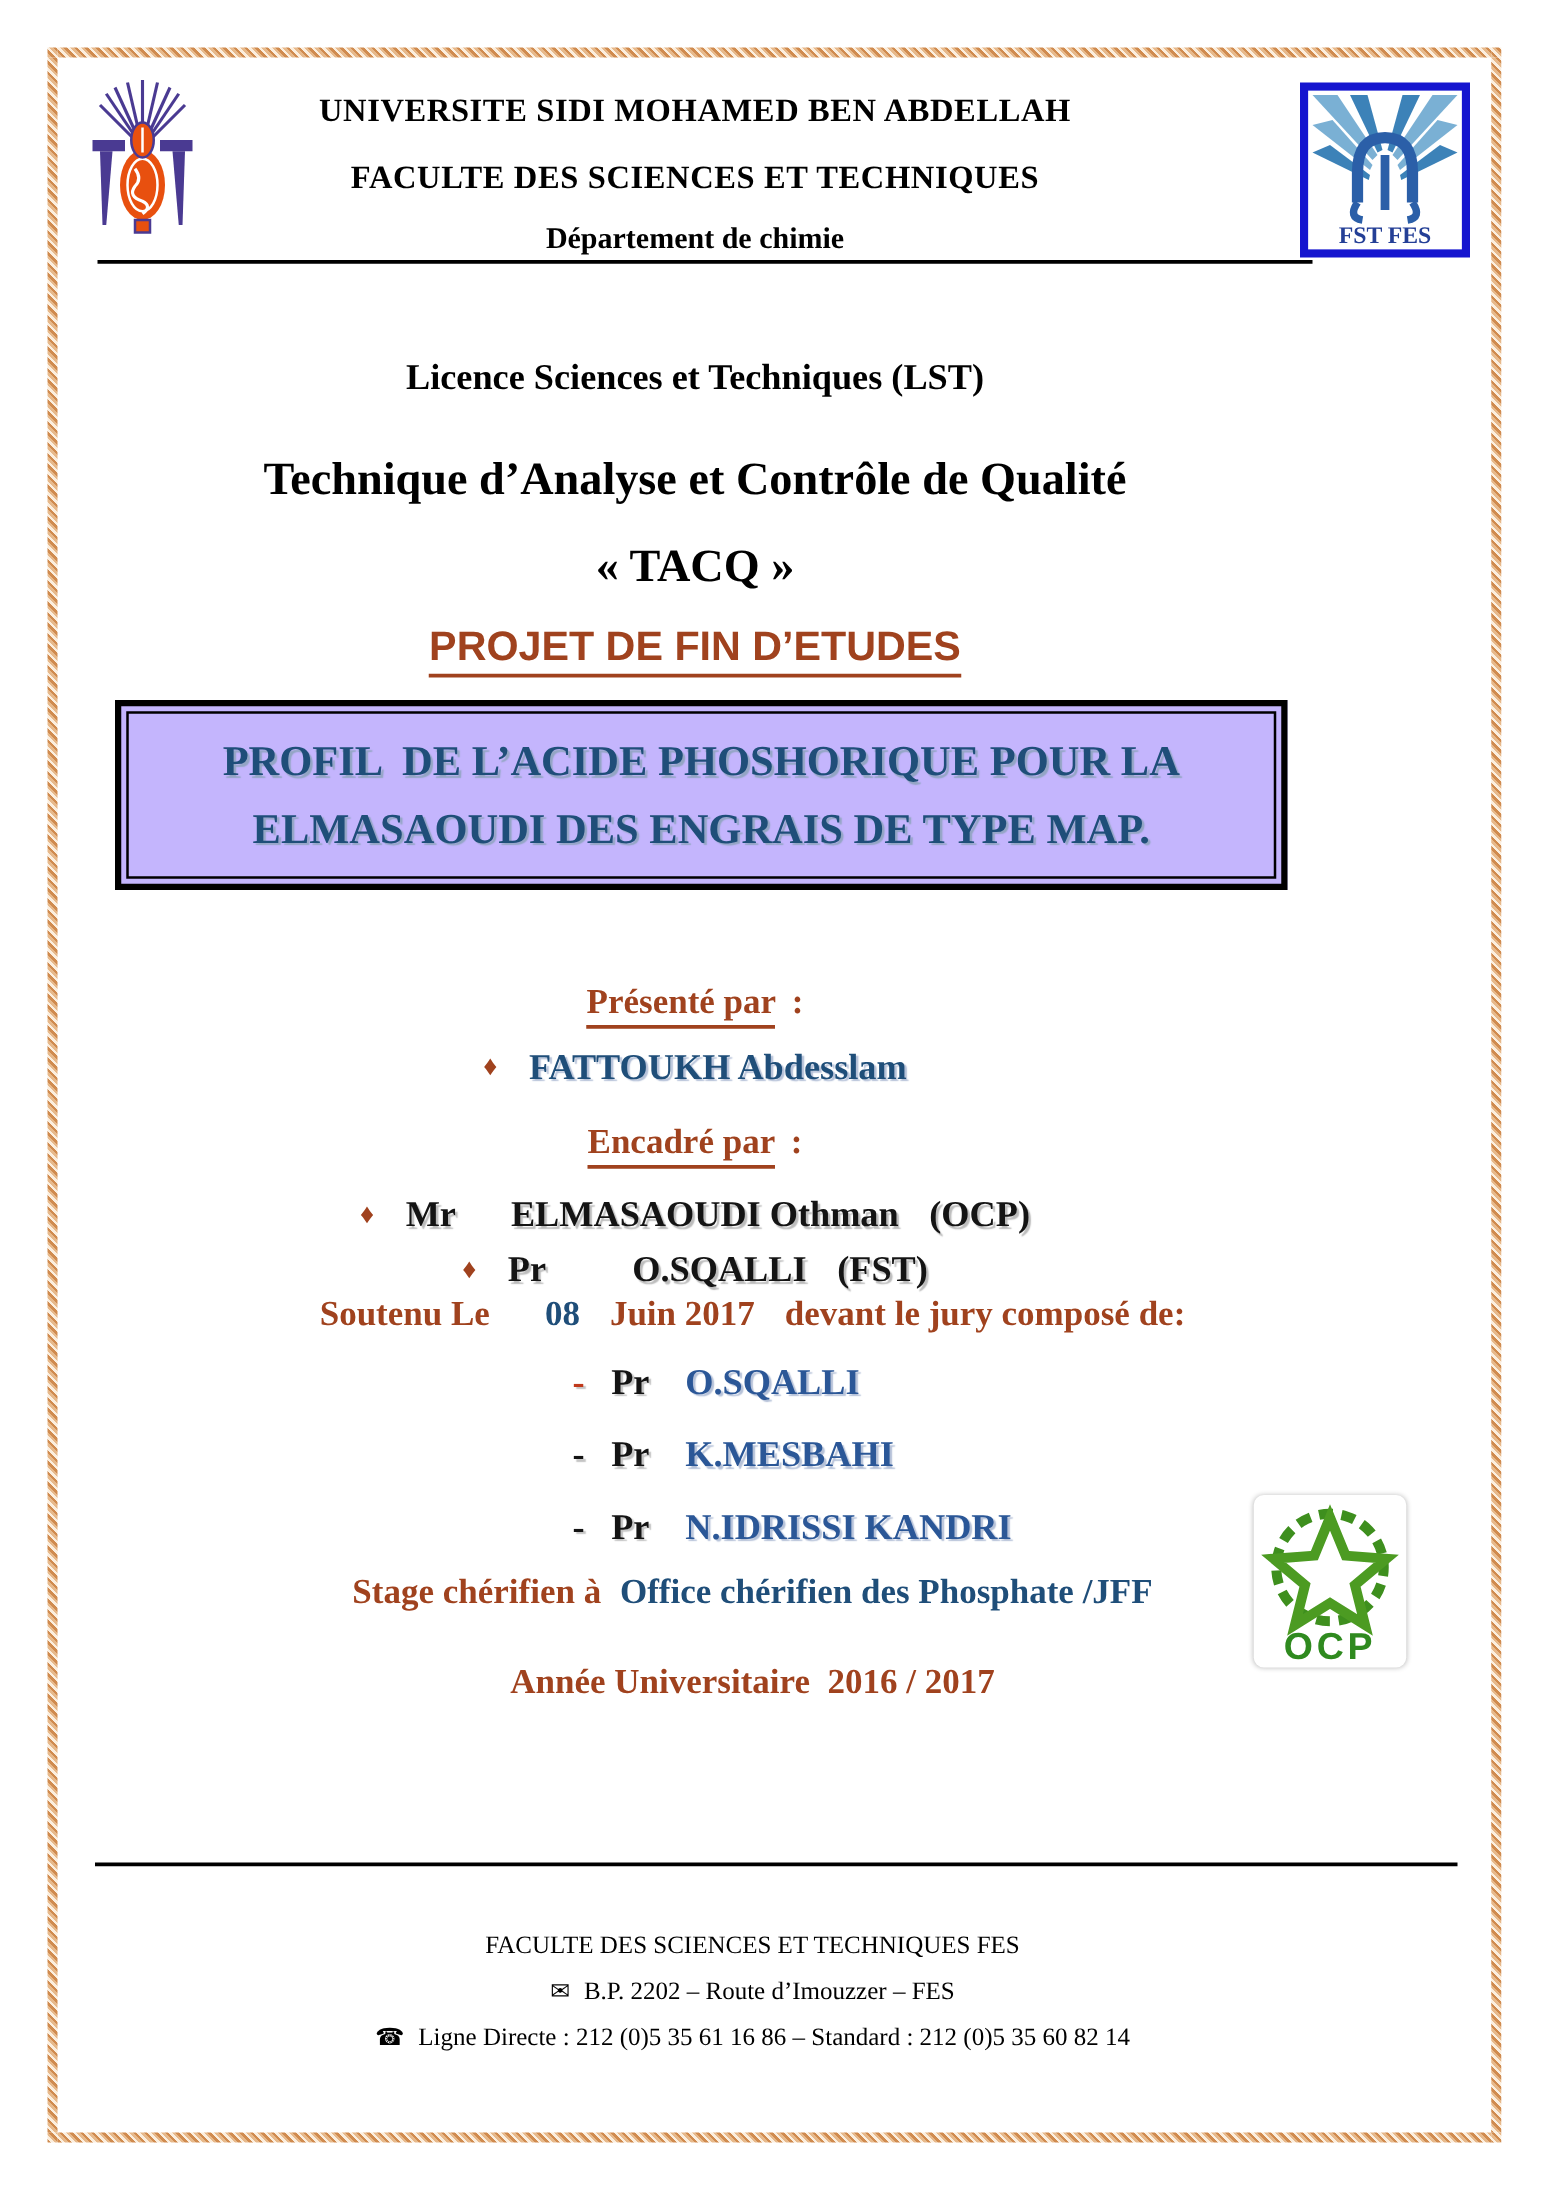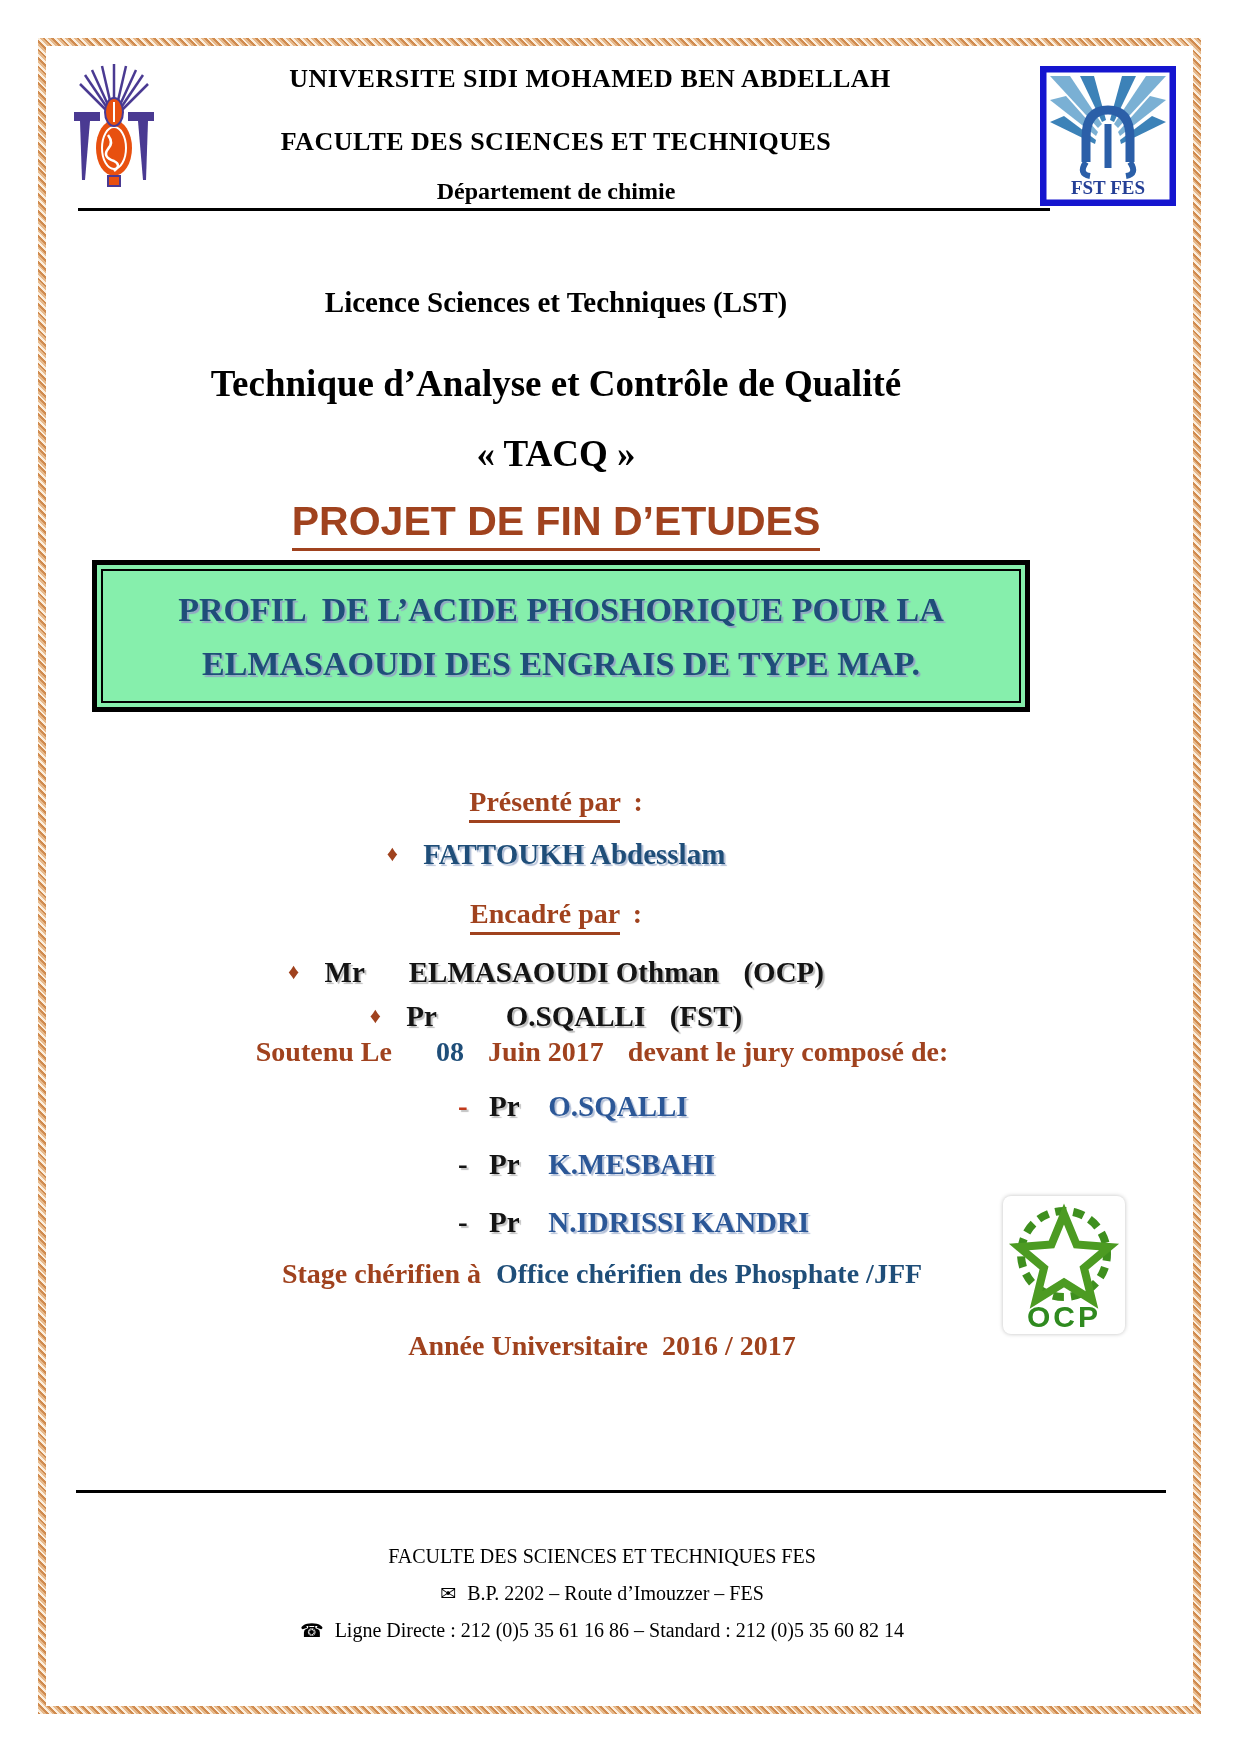--- a/index.html
+++ b/index.html
@@ -17,26 +17,26 @@
 
   
   .h-univ{font-size:26px;font-weight:bold;letter-spacing:.5px;}
   .h-dept{font-size:24px;font-weight:bold;}
   .hrule{background:#000;height:3px;}
   .frule{background:#000;height:3px;}
 
   .degree{font-size:29px;font-weight:bold;}
   .program{font-size:37px;font-weight:bold;}
   .acronym{font-size:37px;font-weight:bold;}
-  .doctype{font-family:"Liberation Sans", sans-serif;font-size:41px;font-weight:bold;
+  .doctype{font-family:"Liberation Sans", sans-serif;font-size:33px;font-weight:bold;
            color:#A0421E;}
   .doctype span{border-bottom:3px solid #A0421E;padding-bottom:4px;}
 
   
-  .titlebox{left:92px;top:560px;width:928px;border:5px solid #000;background:#86efac;}
+  .titlebox{left:92px;top:560px;width:928px;border:5px solid #000;background:#c4b5fd;}
   .titlebox-inner{margin:4px;border:2px solid #000;padding:12px 0 10px 0;text-align:center;}
   .boxtitle{font-size:34px;font-weight:bold;color:#1F4E79;line-height:54px;white-space:pre;
             text-shadow:2px 2px 1px #93a5c4;}
 
   .label-brown{font-size:28px;font-weight:bold;color:#A0421E;}
   .label-brown .ul{border-bottom:3px solid #A0421E;padding-bottom:3px;}
   .name-blue{font-size:29px;font-weight:bold;color:#1F4E79;text-shadow:2px 2px 1px #b5c1d8;}
   .name-black{font-size:29px;font-weight:bold;color:#141414;text-shadow:2px 2px 1px #bcbcbc;}
   .diamond{color:#A0421E;font-size:22px;margin-right:18px;vertical-align:3px;text-shadow:none;}
   .gap30{display:inline-block;width:30px;}
@@ -110,21 +110,21 @@
         <polygon points="10,56 24,50 56,74 55,78"></polygon>
         <polygon points="126,56 112,50 80,74 81,78"></polygon>
       </g>
       <path d="M46 96 V72 Q46 44 68 44 Q90 44 90 72 V96" stroke="#2b5fa8" stroke-width="9" fill="none"></path>
       <line x1="68" y1="58" x2="68" y2="102" stroke="#2b5fa8" stroke-width="7"></line>
       <path d="M46 96 q-8 12 4 14 M90 96 q8 12 -4 14" stroke="#2b5fa8" stroke-width="6" fill="none"></path>
       <text x="68" y="128" text-anchor="middle" font-family="Liberation Serif, serif" font-weight="bold" font-size="19" fill="#243f96">FST FES</text>
     </svg>
   </div>
 
-  <div class="abs ctr h-univ" style="top:64px;margin-left:34px;">UNIVERSITE SIDI MOHAMED BEN ABDELLAH</div>
+  <div class="abs ctr h-univ" style="top:74px;">UNIVERSITE SIDI MOHAMED BEN ABDELLAH</div>
   <div class="abs ctr h-univ" style="top:127px;">FACULTE DES SCIENCES ET TECHNIQUES</div>
   <div class="abs ctr h-dept" style="top:178px;">Département de chimie</div>
   <div class="abs hrule" style="left:78px;top:208px;width:972px;"></div>
 
   <div class="abs ctr degree" style="top:286px;">Licence Sciences et Techniques (LST)</div>
   <div class="abs ctr program" style="top:362px;">Technique d’Analyse et Contrôle de Qualité</div>
   <div class="abs ctr acronym" style="top:432px;">« TACQ »</div>
   <div class="abs ctr doctype" style="top:498px;">
     <span>PROJET DE FIN D’ETUDES</span>
   </div>

